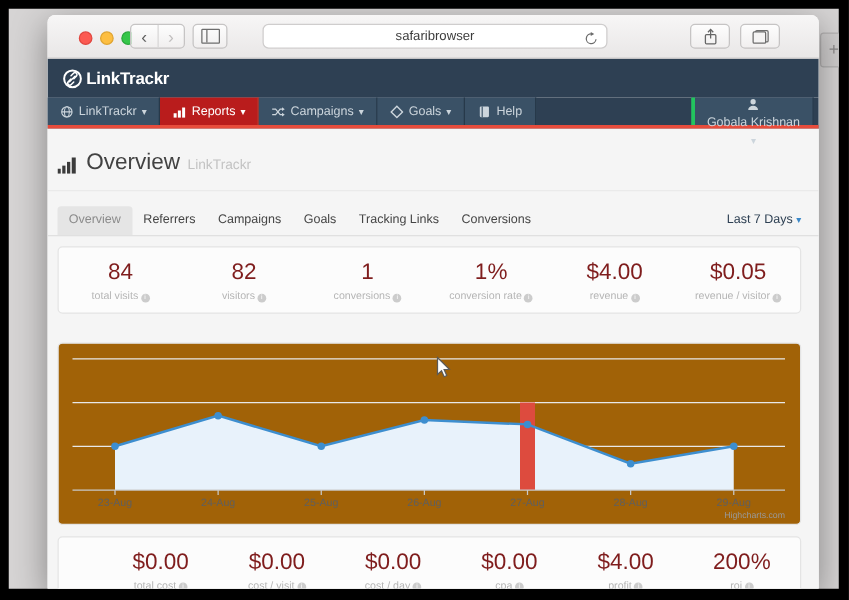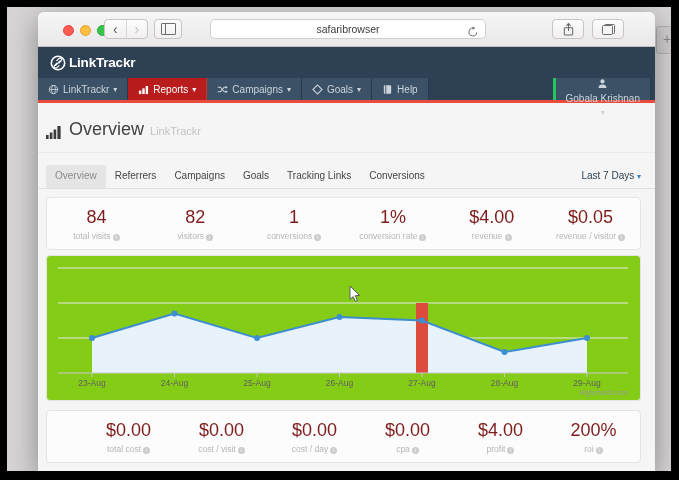--- a/index.html
+++ b/index.html
@@ -63,21 +63,21 @@
   .tab.active{background:#e5e5e5;border-radius:3px 3px 0 0;color:#8b8b8b;}
   .period{margin-left:auto;font-size:10px;color:#2e4053;padding-bottom:7px;text-align:right;}
   .period .caret{color:#3a87c8;font-size:8px;}
   .panel{margin:8px 14px 0 8px;border:1px solid #e4e4e4;border-radius:4px;background:#fcfcfc;}
   .statrow{display:flex;padding:9px 0 8px;}
   .stat{flex:1;text-align:center;}
   .stat-value{font-size:18px;color:#7f1d1d;}
   .stat-label{font-size:8.5px;color:#b5b5b5;margin-top:3px;}
   .info-dot{display:inline-block;width:7px;height:7px;border-radius:50%;background:#cccccc;color:#fff;
     font-size:5.5px;line-height:7px;text-align:center;margin-left:2px;vertical-align:0.5px;font-style:normal;}
-  .chartpanel{background:#84cc16;height:144px;position:relative;margin-top:5px;}
+  .chartpanel{background:#a16207;height:144px;position:relative;margin-top:23px;}
   .chartpanel svg.chart{position:absolute;left:3px;top:2px;}
   .credit{font-size:7px;fill:#999;}
   .cursor{position:absolute;left:310px;top:273px;width:13px;height:18px;z-index:30;}
   .bottomstats{margin-top:9px;padding-left:35px;}
 </style>
 </head>
 <body>
 
 <div class="desktop">
 

